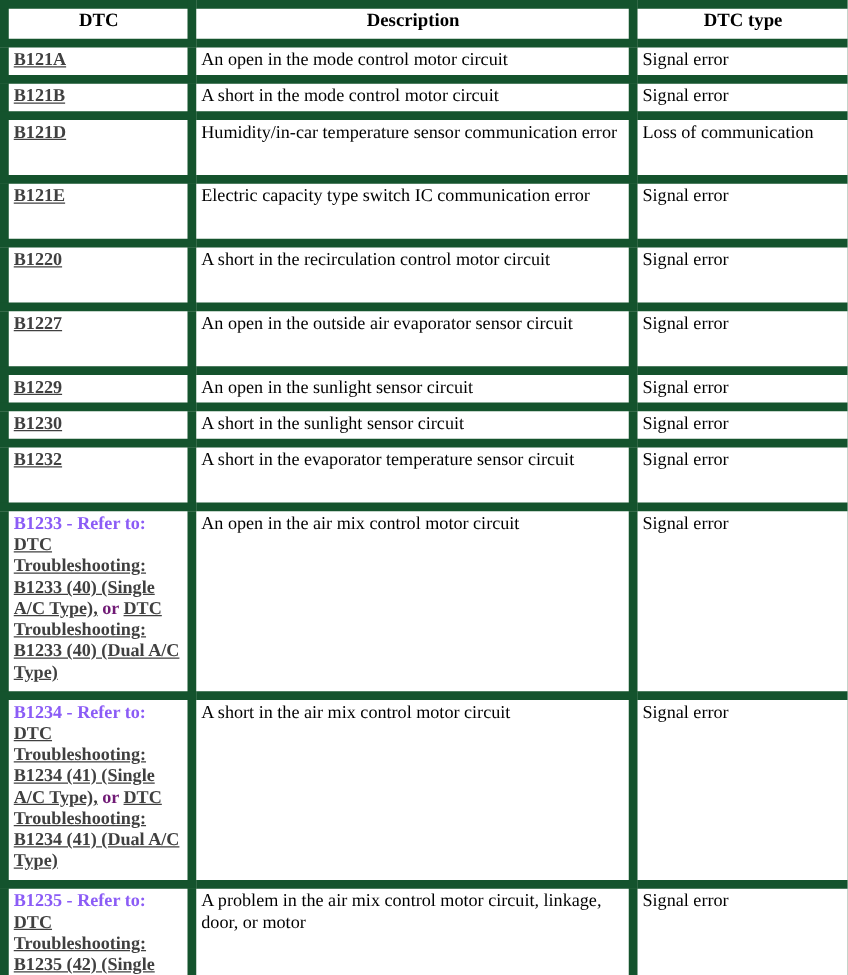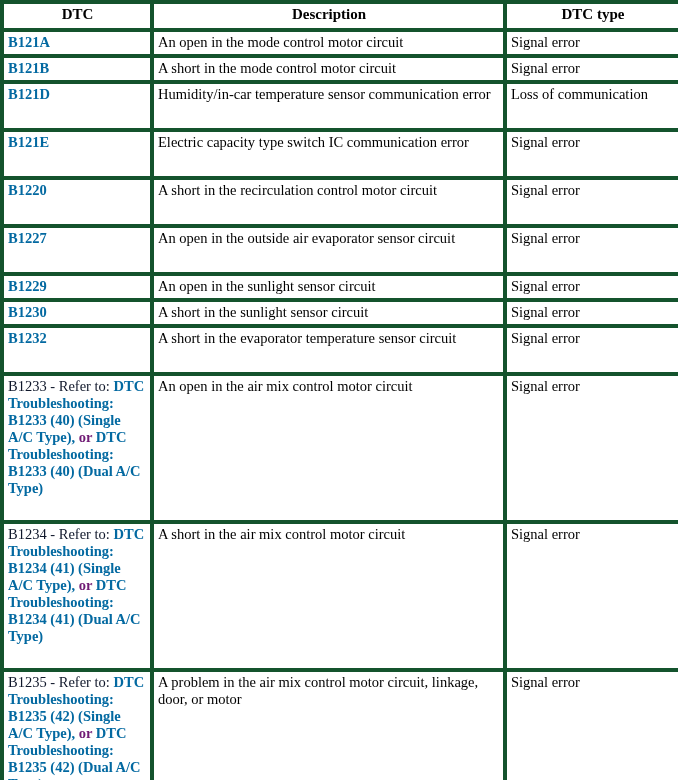--- a/index.html
+++ b/index.html
@@ -23,47 +23,48 @@
     border: 2px solid #000000;
     background: #ffffff;
   }
 
   #dtc-table col.col-dtc   { width: 150px; }
   #dtc-table col.col-desc  { width: 353px; }
   #dtc-table col.col-type  { width: 175px; }
 
   #dtc-table th,
   #dtc-table td {
-    border: 4px solid #14532d;
+    border: 7px solid #14532d;
     vertical-align: top;
     padding: 2px 3px 2px 4px;
     font-size: 14.5px;
     line-height: 17px;
   }
 
   #dtc-table thead th {
     text-align: center;
     font-weight: bold;
     font-size: 15px;
     height: 20px;
     padding-top: 2px;
     padding-bottom: 2px;
   }
 
   .cell-dtc { white-space: normal; word-wrap: break-word; }
 
   
   .dtc-link {
-    color: #0369a1;
+    color: #404040;
     font-weight: bold;
+    text-decoration: underline;
     cursor: pointer;
   }
   .ref-prefix {
-    color: #0f172a;
-    font-weight: normal;
+    color: #8b5cf6;
+    font-weight: bold;
   }
   .ref-conj {
     color: #701a75;
     font-weight: bold;
     text-decoration: none;
   }
 
   
   tr.r-compact td { height: 18px; }
   tr.r-two td     { height: 40px; }

